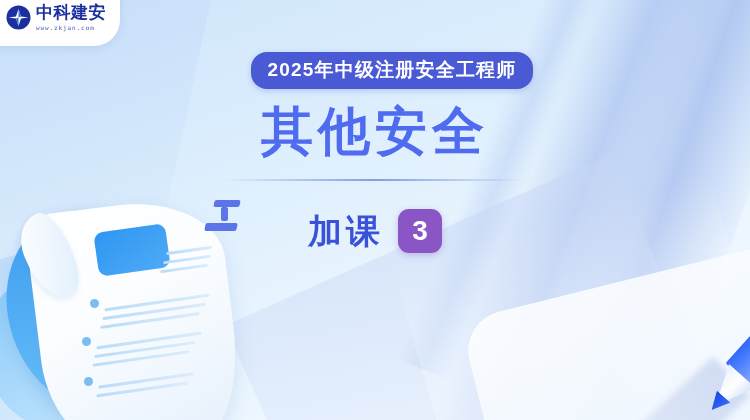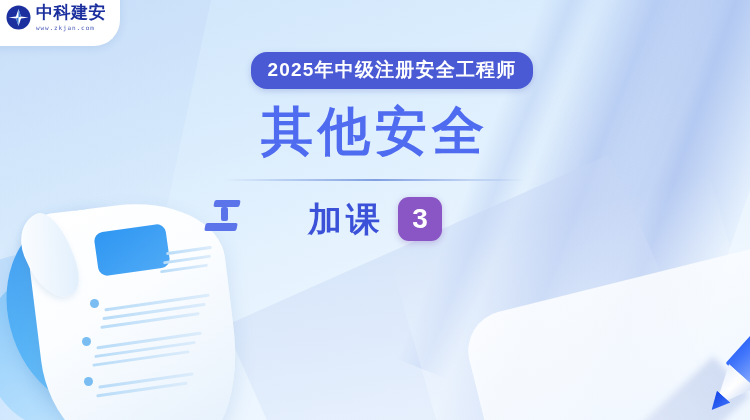--- a/index.html
+++ b/index.html
@@ -94,21 +94,21 @@
     margin-top:16px;font-size:52px;font-weight:700;color:#4f6bf0;
     letter-spacing:5px;line-height:1;white-space:nowrap;
     font-family:"Liberation Sans","DejaVu Sans",sans-serif;
   }
   .divider{
     margin-top:22px;width:302px;height:2px;
     background:linear-gradient(90deg,rgba(120,160,230,0),rgba(96,132,214,.75),rgba(120,160,230,0));
     border-radius:2px;
   }
   .lesson-row{
-    margin-top:16px;display:flex;align-items:center;gap:14px;
+    margin-top:28px;display:flex;align-items:center;gap:14px;
   }
   .lesson-label{
     font-size:34px;font-weight:700;color:#3b52d8;letter-spacing:4px;line-height:1;
     font-family:"Liberation Sans","DejaVu Sans",sans-serif;
   }
   .lesson-num{
     width:44px;height:44px;border-radius:11px;background:#8a55c4;
     color:#fff;font-size:28px;font-weight:700;
     display:flex;align-items:center;justify-content:center;
     box-shadow:0 2px 7px rgba(110,65,165,.28);

